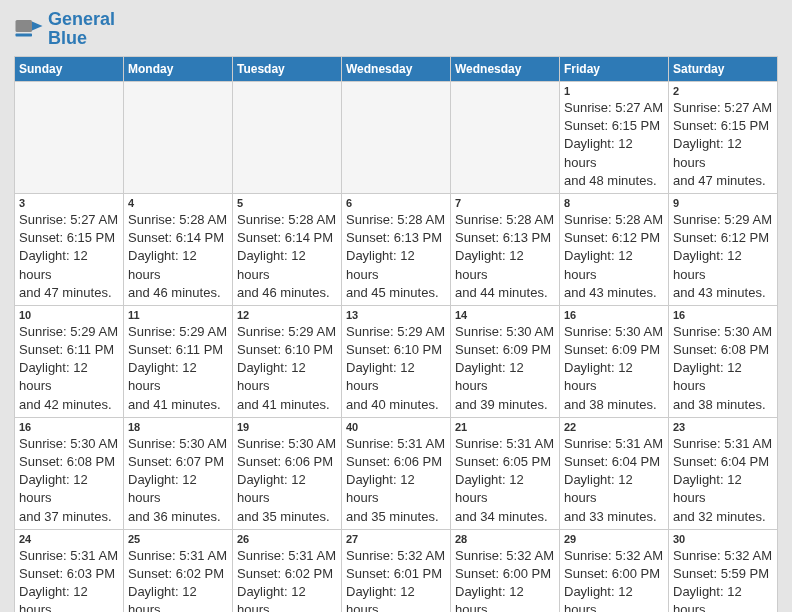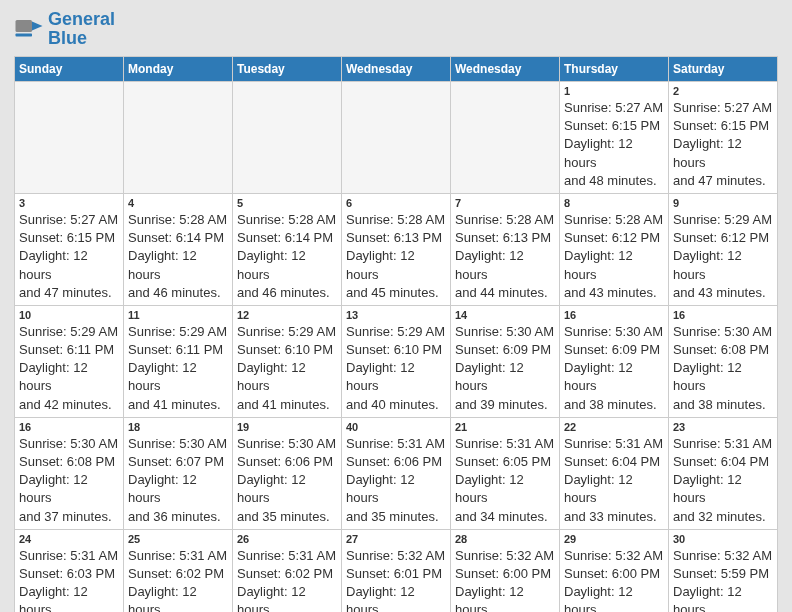--- a/index.html
+++ b/index.html
@@ -114,21 +114,21 @@
   </div>
 
   <table class="calendar">
     <thead>
       <tr>
         <th>Sunday</th>
         <th>Monday</th>
         <th>Tuesday</th>
         <th>Wednesday</th>
         <th>Wednesday</th>
-        <th>Thursday</th>
+        <th>Friday</th>
         <th>Saturday</th>
       </tr>
     </thead>
     <tbody id="calendar-body">
     <tr>
           <td class="empty"></td>
           <td class="empty"></td>
           <td class="empty"></td>
           <td class="empty"></td>
           <td class="empty"></td>

